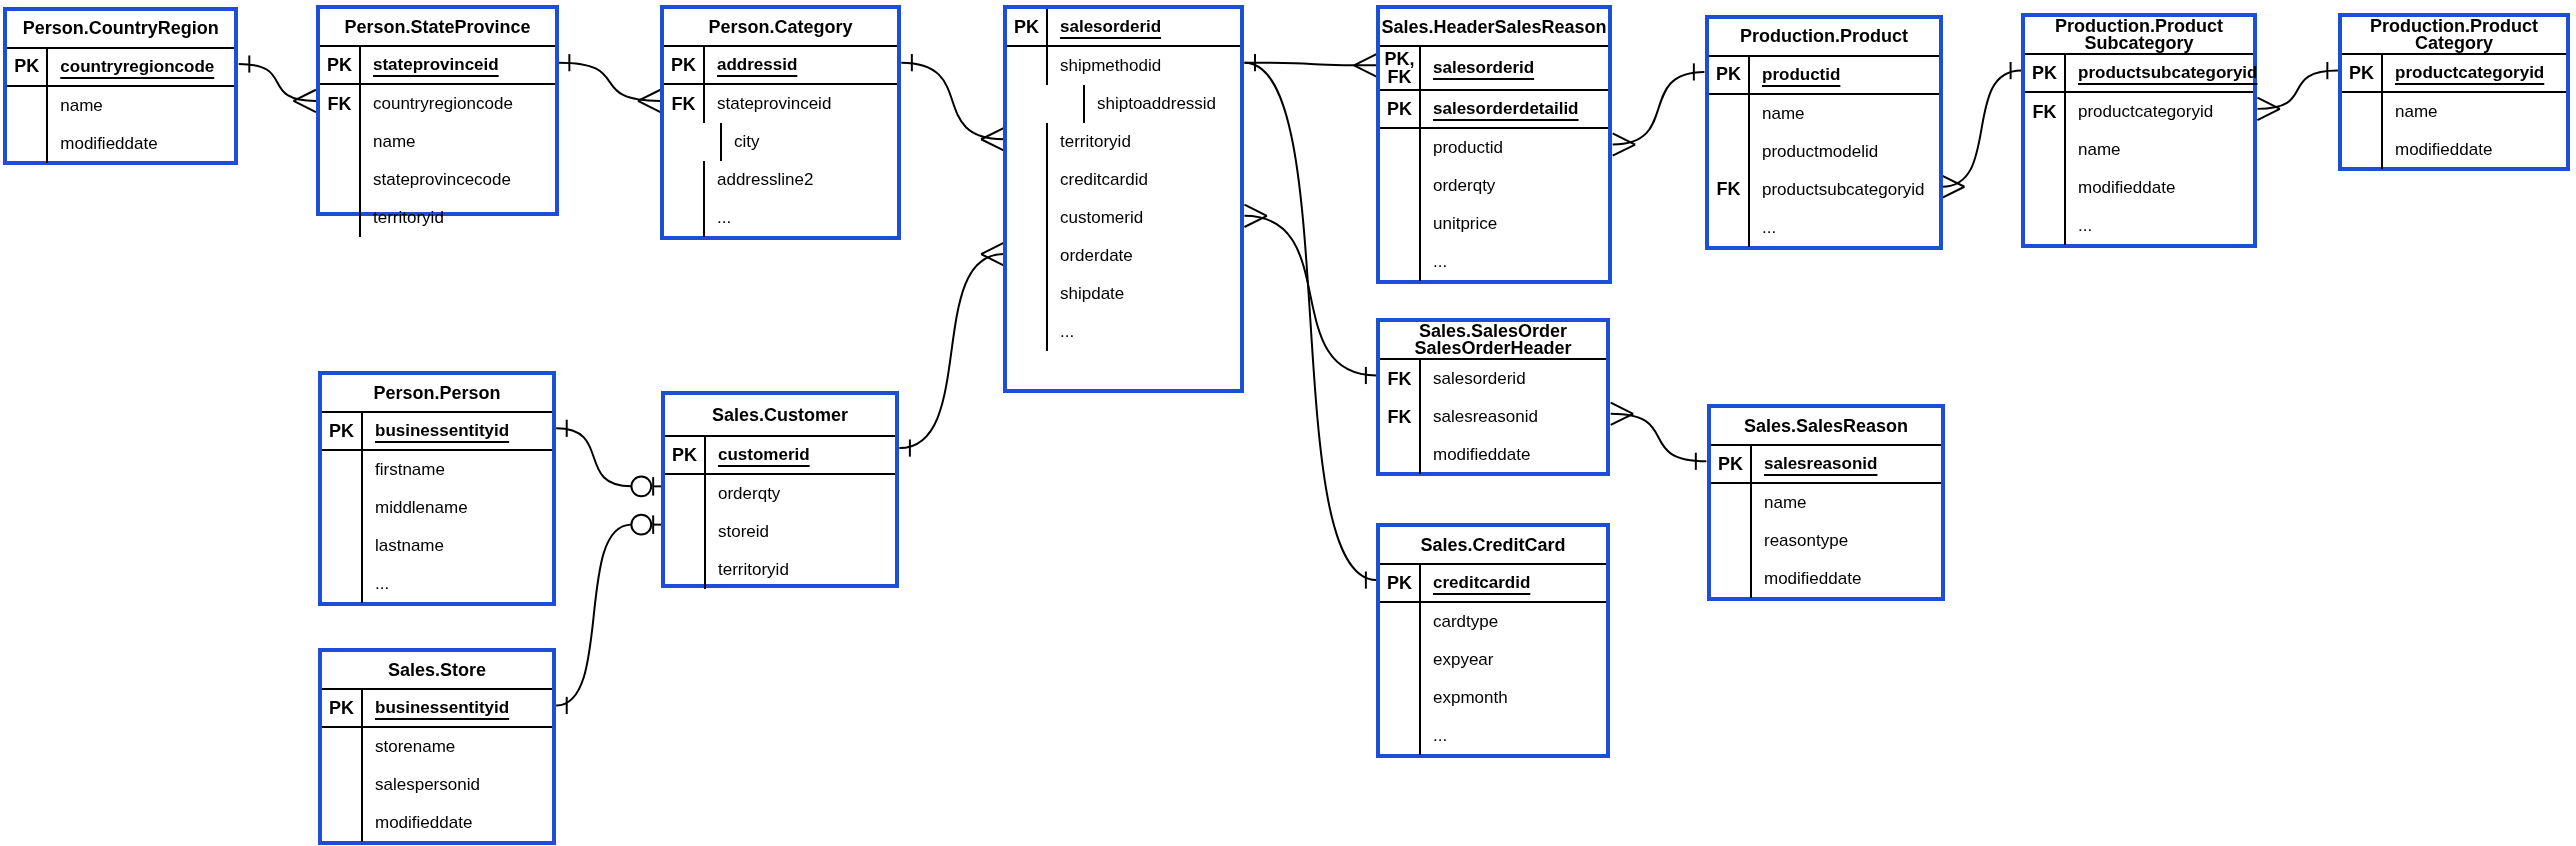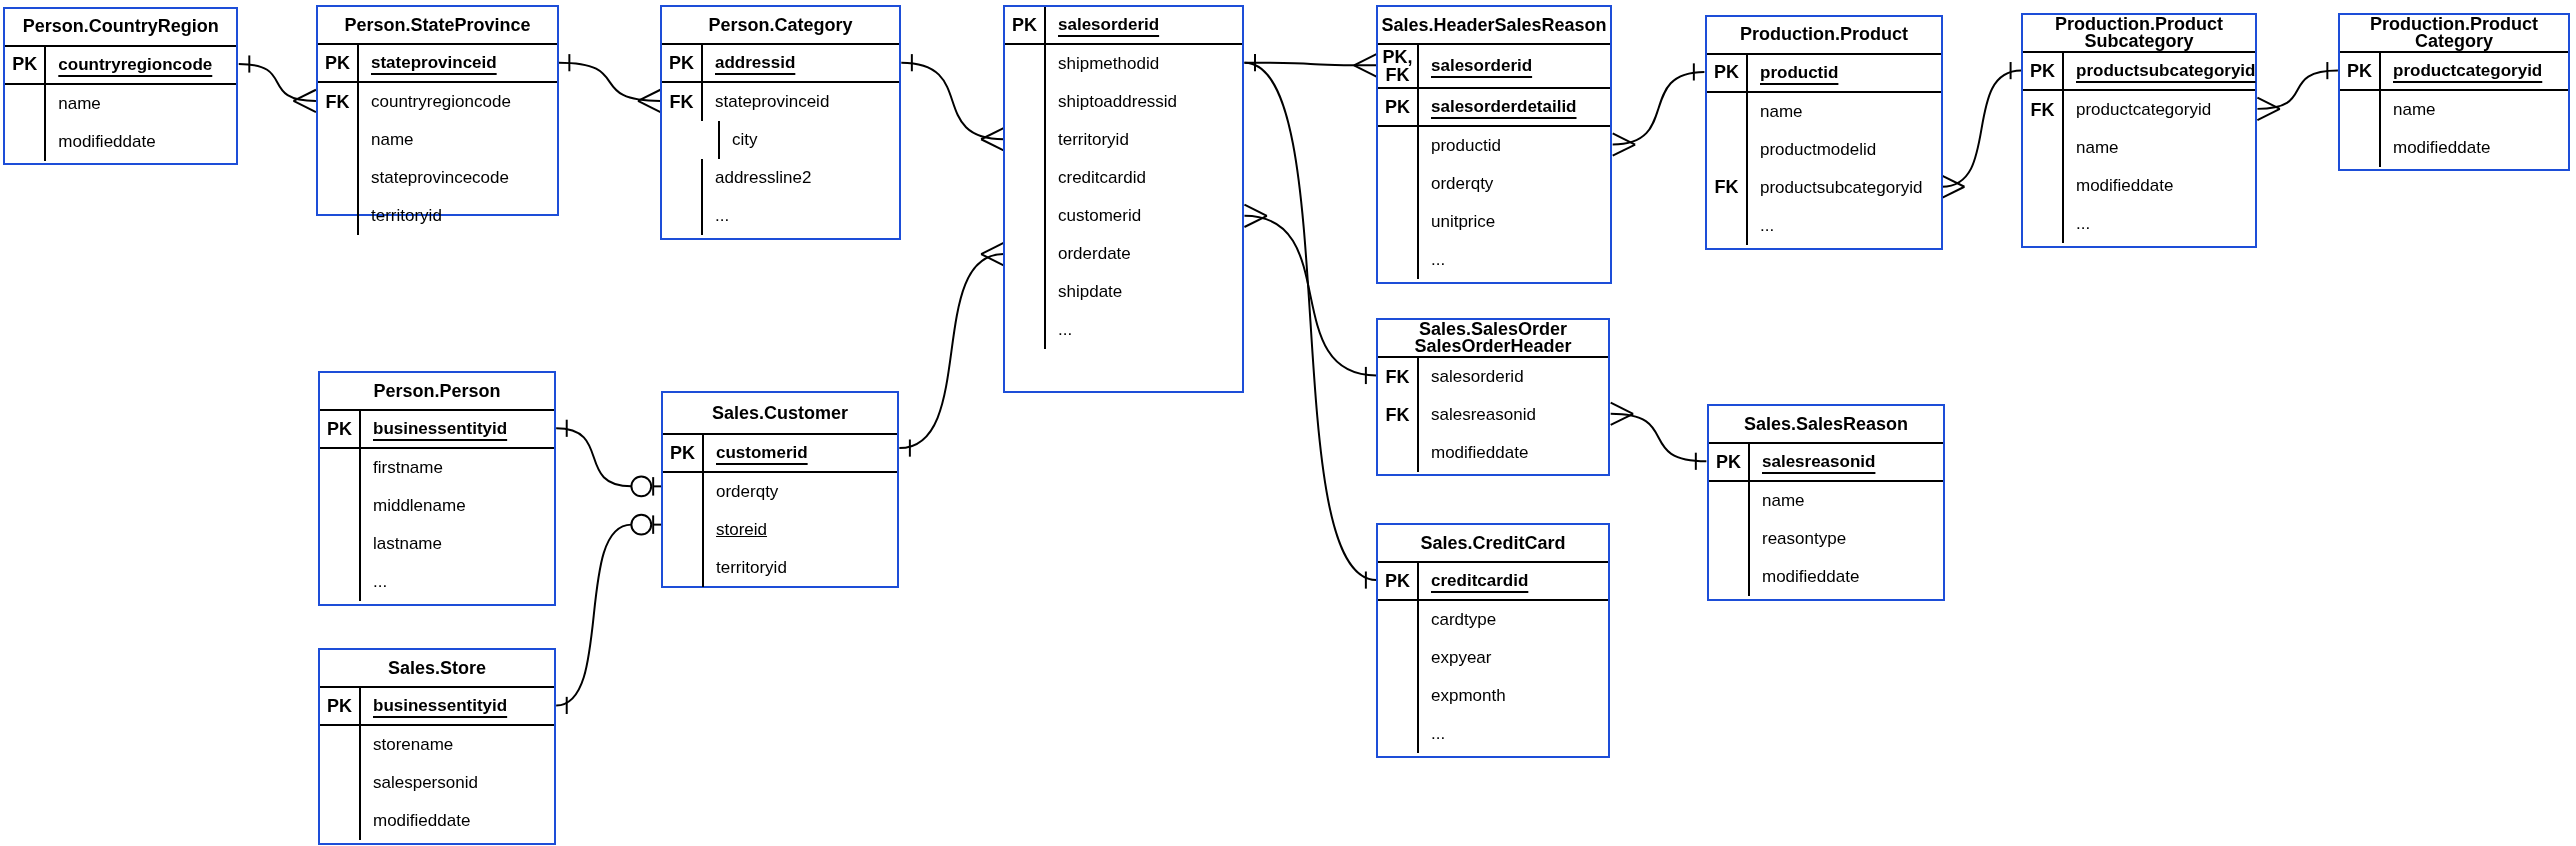--- a/index.html
+++ b/index.html
@@ -1,18 +1,18 @@
 <!DOCTYPE html>
 <html style="font-size:10.6px"><head>
 <meta charset="utf-8">
 <style>
   html,body{margin:0;padding:0;background:#ffffff;}
   #canvas{position:relative;width:2576px;height:846px;background:#ffffff;
           font-family:"Liberation Sans","DejaVu Sans",sans-serif;overflow:hidden;}
-  .entity{position:absolute;box-sizing:border-box;border:2px solid #1d4ed8;background:#fff;}
+  .entity{position:absolute;box-sizing:border-box;border:4px solid #1d4ed8;background:#fff;}
   .entity-title{box-sizing:border-box;border-bottom:2px solid #000;display:flex;align-items:center;
       justify-content:center;text-align:center;font-weight:bold;font-size:18px;line-height:17px;
       white-space:pre-line;color:#000;}
   .erow{box-sizing:border-box;display:flex;align-items:stretch;}
   .erow.keyrow{border-bottom:2px solid #000;}
   .badge-cell{box-sizing:border-box;width:41px;flex:0 0 41px;border-right:2px solid #000;
       display:flex;align-items:center;justify-content:center;font-weight:bold;font-size:18px;
       line-height:18.5px;white-space:pre-line;text-align:center;color:#000;}
   .name-cell{flex:1;display:flex;align-items:center;padding-left:12px;font-size:17px;color:#000;}
   .pk-name{font-weight:bold;text-decoration:underline;text-decoration-thickness:2px;text-underline-offset:4.6px;}
@@ -203,21 +203,21 @@
           <span class="pk-name">salesorderid</span>
         </div>
       </div>
       <div class="body-section">
         <div class="erow" style="height: 38px;">
           <div class="badge-cell"></div>
           <div class="name-cell">
             <span>shipmethodid</span>
           </div>
         </div>
-        <div class="erow" style="height: 38px;">
+        <div class="erow" style="height: 38px; margin-left: 37px;">
           <div class="badge-cell"></div>
           <div class="name-cell">
             <span>shiptoaddressid</span>
           </div>
         </div>
         <div class="erow" style="height: 38px;">
           <div class="badge-cell"></div>
           <div class="name-cell">
             <span>territoryid</span>
           </div>
@@ -434,21 +434,21 @@
           <span class="pk-name">customerid</span>
         </div>
       </div>
       <div class="body-section">
         <div class="erow" style="height: 38px;">
           <div class="badge-cell"></div>
           <div class="name-cell">
             <span>orderqty</span>
           </div>
         </div>
-        <div class="erow" style="height: 38px; text-decoration: underline;">
+        <div class="erow" style="height: 38px;">
           <div class="badge-cell"></div>
           <div class="name-cell">
             <span>storeid</span>
           </div>
         </div>
         <div class="erow" style="height: 38px;">
           <div class="badge-cell"></div>
           <div class="name-cell">
             <span>territoryid</span>
           </div>

